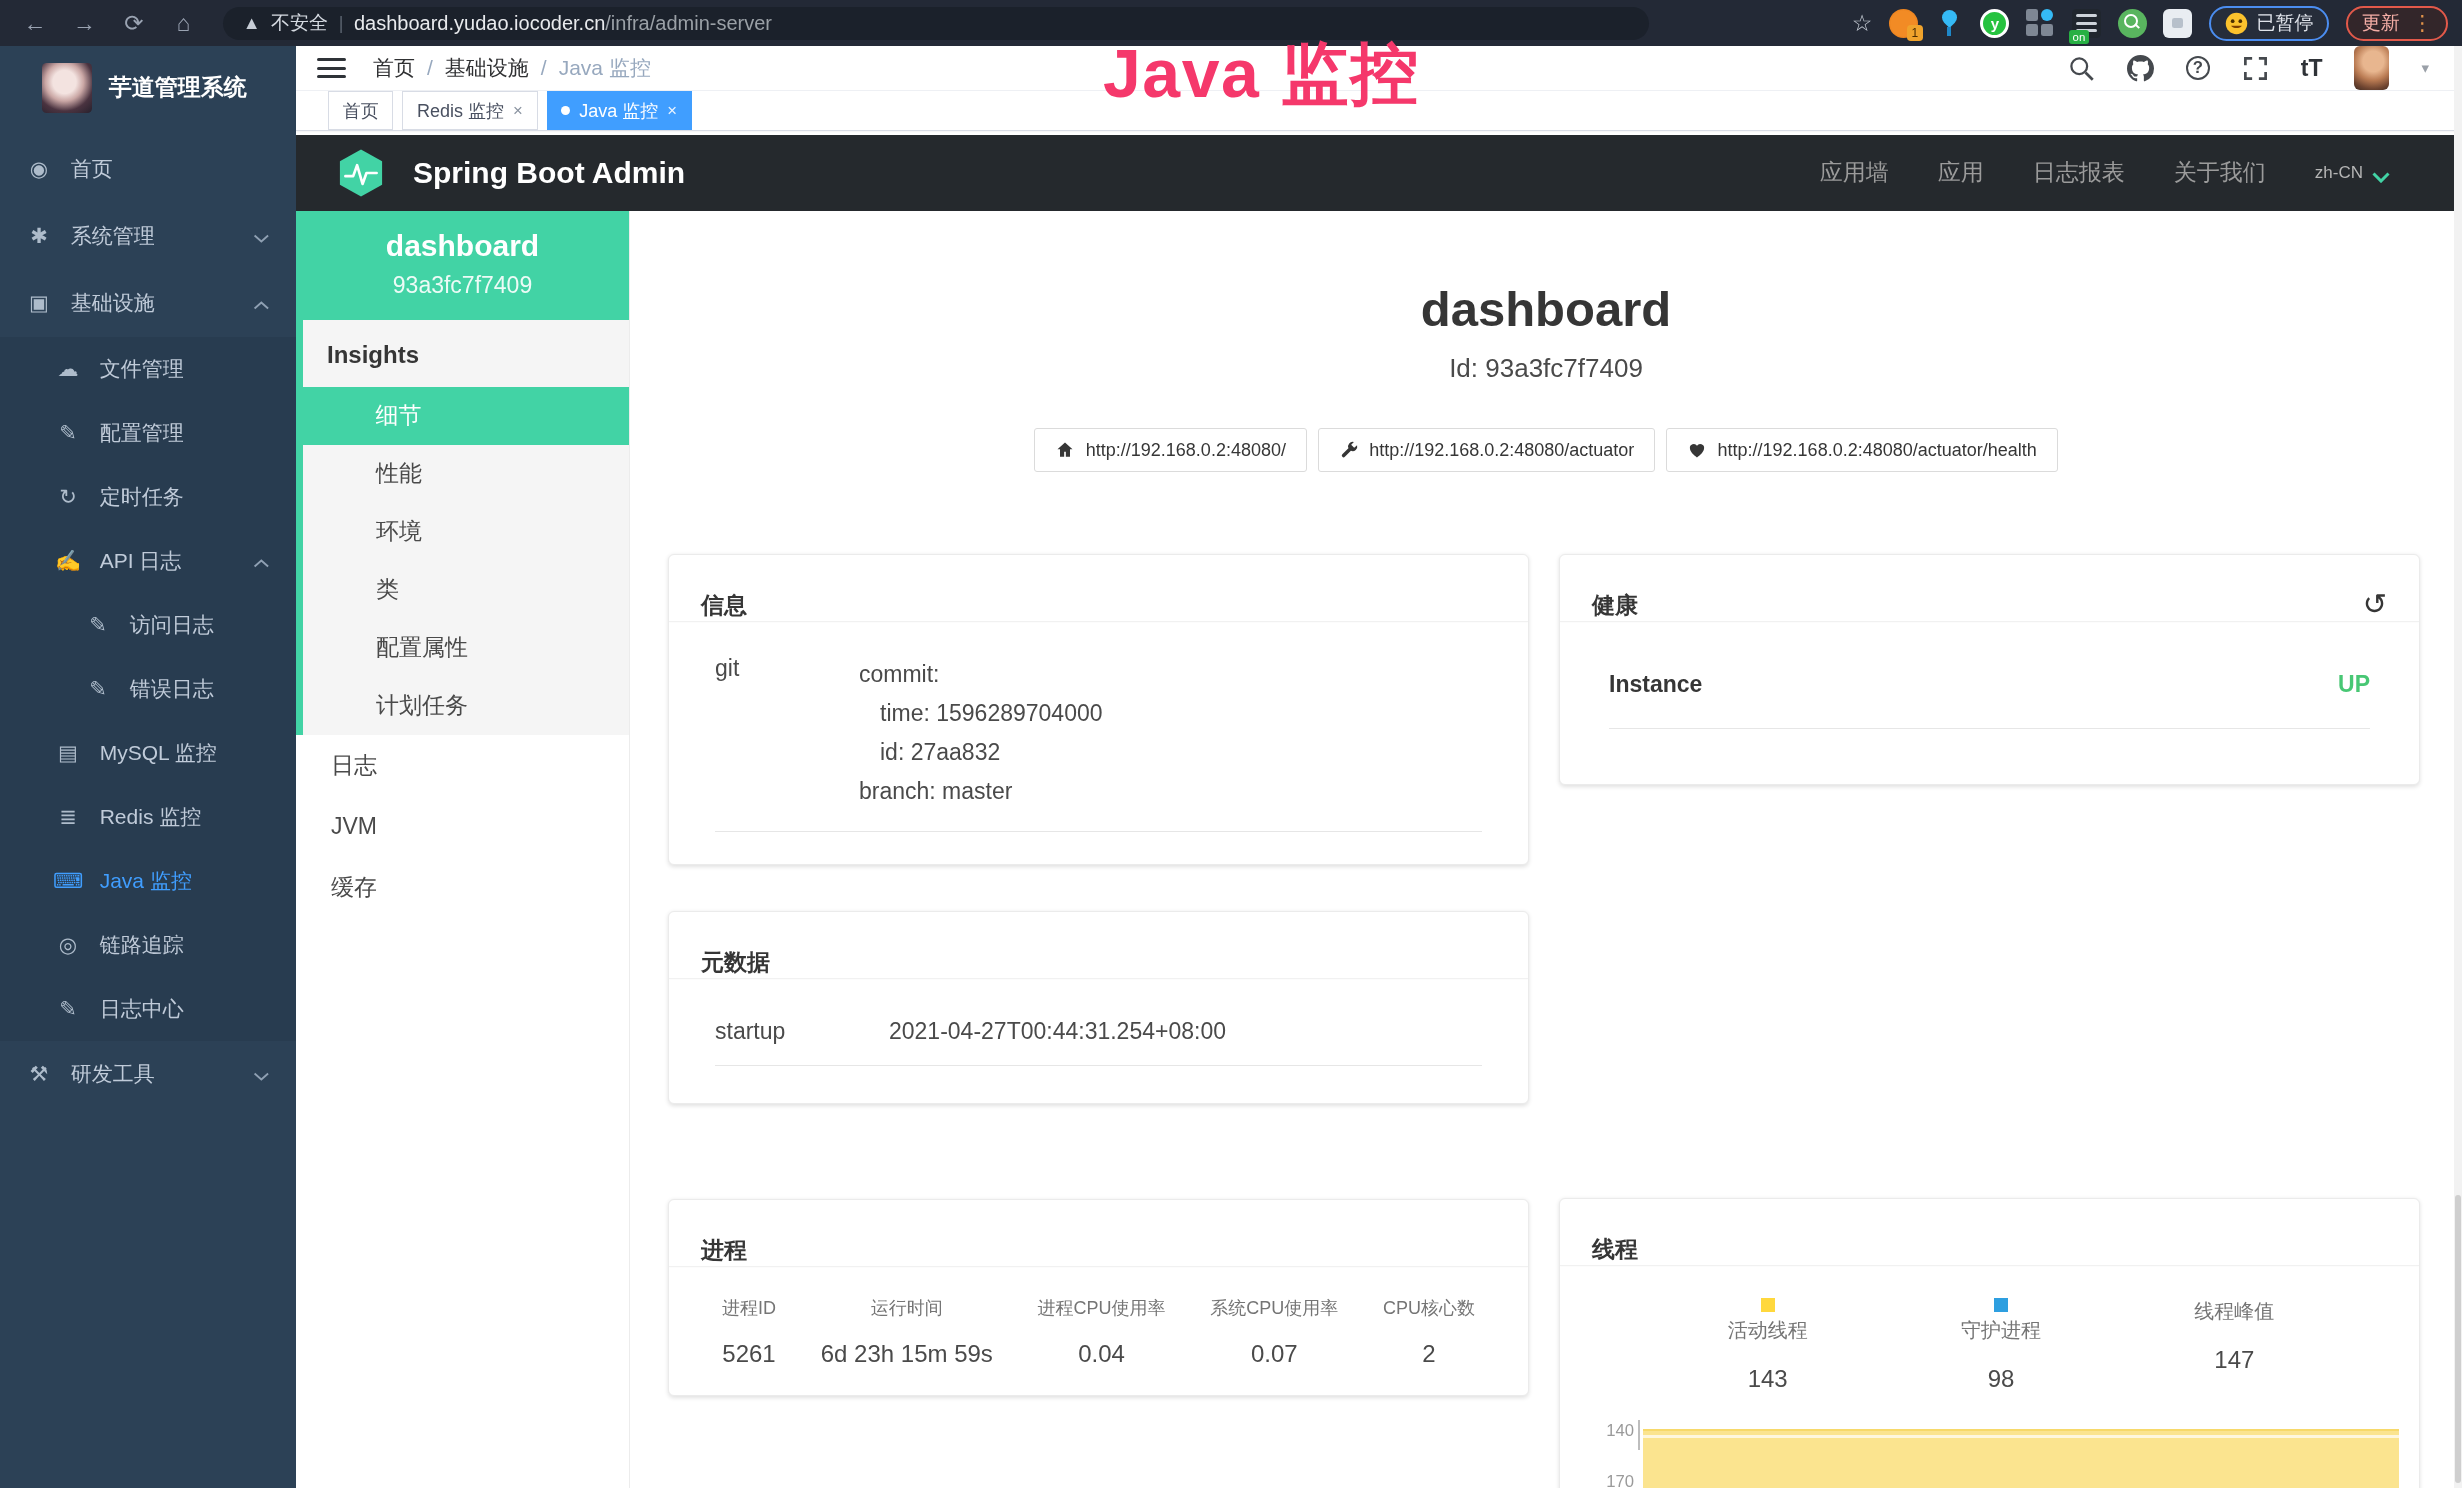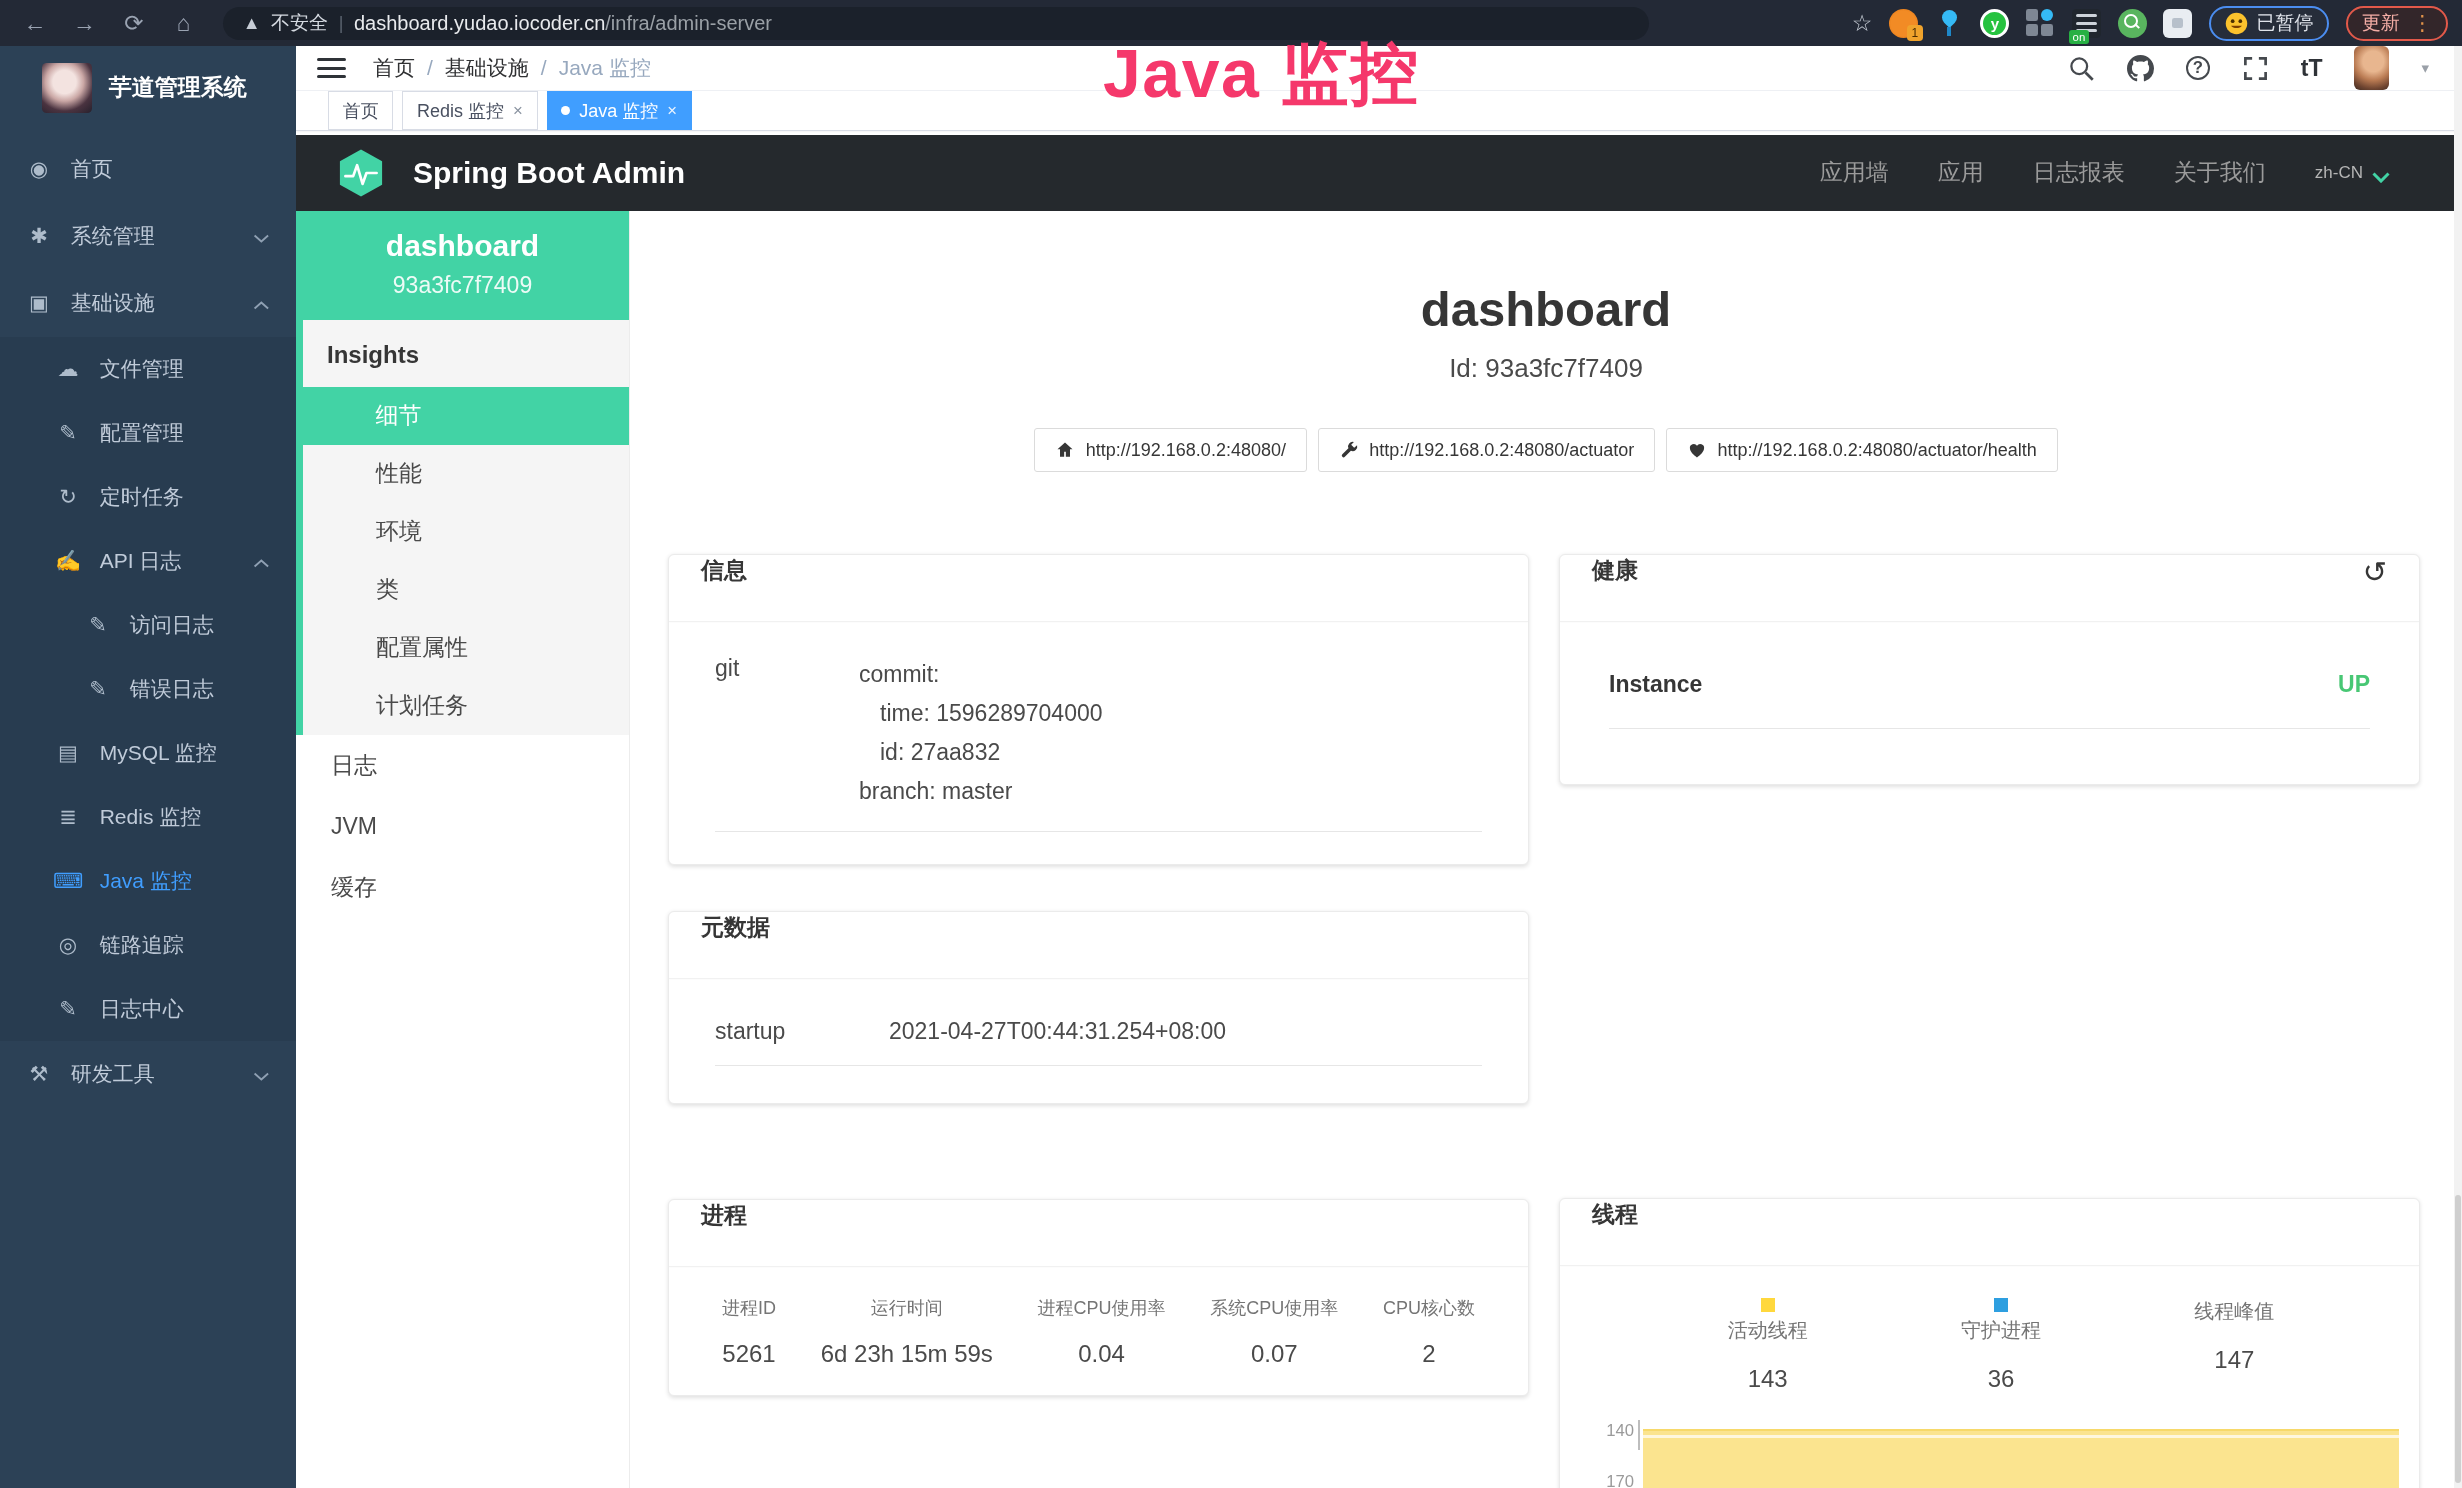--- a/index.html
+++ b/index.html
@@ -107,21 +107,21 @@
   .sba-content { flex:1; position:relative; background:#fff; overflow:hidden; padding-top:70px; }
   .page-title { text-align:center; font-size:49px; font-weight:bold; color:#363636; }
   .page-id { text-align:center; font-size:26px; color:#4a4a4a; margin-top:16.7px; }
   .links { display:flex; justify-content:center; gap:10.6px; margin-top:44px; }
   .link-btn { display:flex; align-items:center; gap:10.6px; height:44px; padding:0 20px; border:0.8px solid #dbdbdb; background:#fff; border-radius:3px; font-size:18px; color:#363636; cursor:pointer; }
   .link-btn svg { width:20px; height:20px; }
 
   .cards { display:flex; gap:30px; padding:82px 42px 0 38px; align-items:flex-start; }
   .col { flex:1; display:flex; flex-direction:column; }
   .card { background:#fff; border:0.8px solid #ebebeb; border-radius:6px; box-shadow:0 1.5px 4.6px rgba(10,10,10,.12); overflow:hidden; }
-  .card-h { height:67px; display:flex; align-items:flex-start; padding:0 32px; border-bottom:1.5px solid #f1f1f1; box-shadow:0 0.8px 1.5px rgba(0,0,0,.04); }
+  .card-h { height:67px; display:flex; align-items:flex-end; padding:0 32px; border-bottom:1.5px solid #f1f1f1; box-shadow:0 0.8px 1.5px rgba(0,0,0,.04); }
   .card-h .t { font-size:23px; font-weight:bold; color:#363636; }
   .card-h .hist { margin-left:auto; font-size:29px; color:#363636; }
 
   .card-info { height:311px; }
   .info-body { padding:33px 46px 0; }
   .kv { display:flex; }
   .kv .k { width:144px; font-size:23px; color:#4a4a4a; }
   .git-lines { font-size:23px; color:#4a4a4a; line-height:39px; }
   .git-lines div:nth-child(2), .git-lines div:nth-child(3) { padding-left:21px; }
   .rule { border-bottom:1.5px solid #e6e6e6; margin-top:20px; }
@@ -531,21 +531,21 @@
                           <span class="sq yellow"></span>
                           <span>活动线程</span>
                         </span>
                       <div class="th-val">143</div>
                     </div>
                     <div class="th-item">
                       <span class="th-lab">
                           <span class="sq blue"></span>
                           <span>守护进程</span>
                         </span>
-                      <div class="th-val">36</div>
+                      <div class="th-val">98</div>
                     </div>
                     <div class="th-item">
                       <span class="th-lab">
                           <span>线程峰值</span>
                         </span>
                       <div class="th-val">147</div>
                     </div>
                   </div>
                   <div class="th-chart">
                     <span class="axis-lab" style="top:1.5px">140</span>

